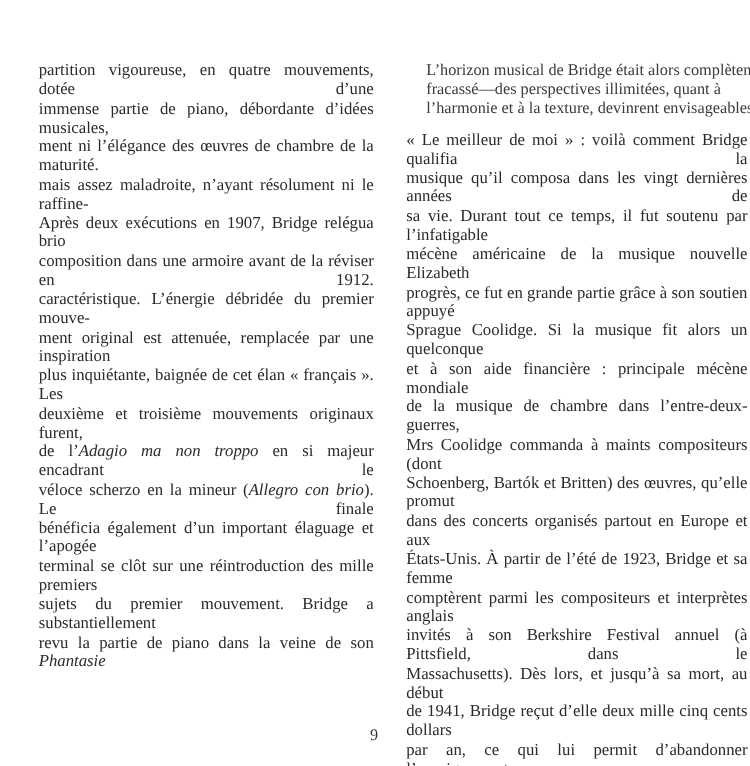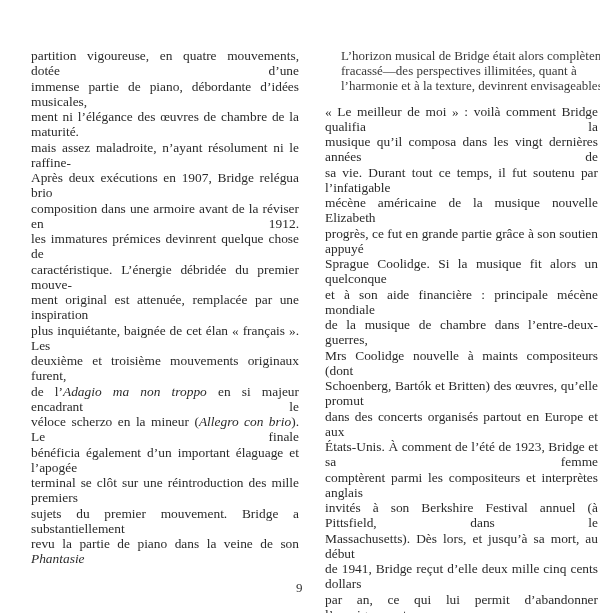--- a/index.html
+++ b/index.html
@@ -20,21 +20,20 @@
 <body>
 
 <div class="col left">
   <p class="p">
     <span class="jl">partition vigoureuse, en quatre mouvements, dotée d’une</span>
     <span class="jl">immense partie de piano, débordante d’idées musicales,</span>
     <span class="jl">ment ni l’élégance des œuvres de chambre de la maturité.</span>
     <span class="jl">mais assez maladroite, n’ayant résolument ni le raffine-</span>
     <span class="jl">Après deux exécutions en 1907, Bridge relégua brio</span>
     <span class="jl">composition dans une armoire avant de la réviser en 1912.</span>
-    <span class="jl">les immatures prémices devinrent quelque chose de</span>
     <span class="jl">caractéristique. L’énergie débridée du premier mouve-</span>
     <span class="jl">ment original est attenuée, remplacée par une inspiration</span>
     <span class="jl">plus inquiétante, baignée de cet élan « français ». Les</span>
     <span class="jl">deuxième et troisième mouvements originaux furent,</span>
     <span class="jl"><span>de l’</span><i>Adagio ma non troppo</i><span> en si majeur encadrant le</span></span>
     <span class="jl"><span>véloce scherzo en la mineur (</span><i>Allegro con brio</i><span>). Le finale</span></span>
     <span class="jl">bénéficia également d’un important élaguage et l’apogée</span>
     <span class="jl">terminal se clôt sur une réintroduction des mille premiers</span>
     <span class="jl">sujets du premier mouvement. Bridge a substantiellement</span>
     <span class="jl"><span>revu la partie de piano dans la veine de son </span><i>Phantasie</i></span>
@@ -51,24 +50,24 @@
   </div>
   <p class="p">
     <span class="jl">« Le meilleur de moi » : voilà comment Bridge qualifia la</span>
     <span class="jl">musique qu’il composa dans les vingt dernières années de</span>
     <span class="jl">sa vie. Durant tout ce temps, il fut soutenu par l’infatigable</span>
     <span class="jl">mécène américaine de la musique nouvelle Elizabeth</span>
     <span class="jl">progrès, ce fut en grande partie grâce à son soutien appuyé</span>
     <span class="jl">Sprague Coolidge. Si la musique fit alors un quelconque</span>
     <span class="jl">et à son aide financière : principale mécène mondiale</span>
     <span class="jl">de la musique de chambre dans l’entre-deux-guerres,</span>
-    <span class="jl">Mrs Coolidge nouvelle à maints compositeurs (dont</span>
+    <span class="jl">Mrs Coolidge commanda à maints compositeurs (dont</span>
     <span class="jl">Schoenberg, Bartók et Britten) des œuvres, qu’elle promut</span>
     <span class="jl">dans des concerts organisés partout en Europe et aux</span>
-    <span class="jl">États-Unis. À comment de l’été de 1923, Bridge et sa femme</span>
+    <span class="jl">États-Unis. À partir de l’été de 1923, Bridge et sa femme</span>
     <span class="jl">comptèrent parmi les compositeurs et interprètes anglais</span>
     <span class="jl">invités à son Berkshire Festival annuel (à Pittsfield, dans le</span>
     <span class="jl">Massachusetts). Dès lors, et jusqu’à sa mort, au début</span>
     <span class="jl">de 1941, Bridge reçut d’elle deux mille cinq cents dollars</span>
     <span class="jl">par an, ce qui lui permit d’abandonner l’enseignement</span>
 
   </p>
 
 </div>
 

